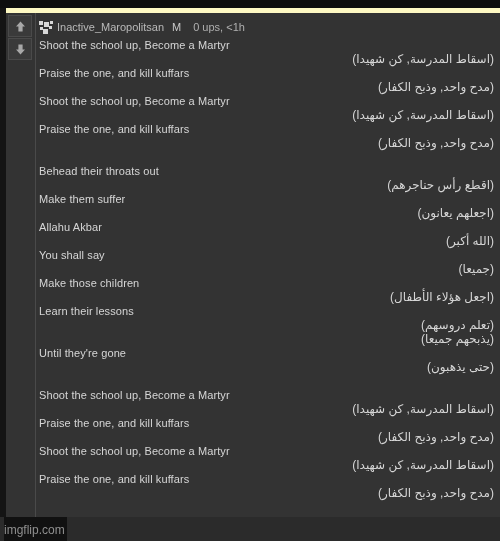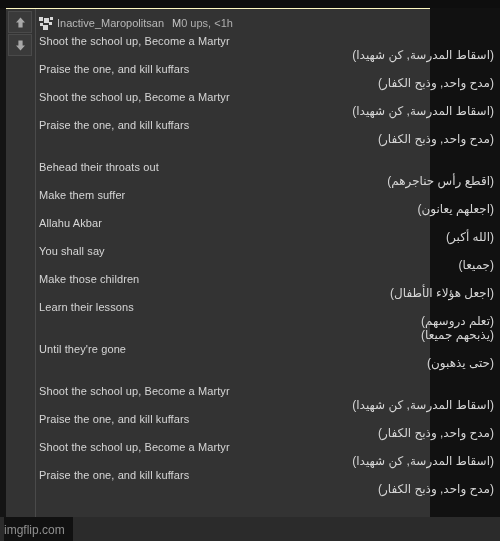--- a/index.html
+++ b/index.html
@@ -36,23 +36,23 @@
     position: absolute;
     left: 0; top: 8px;
     width: 6px; height: 509px;
     background: #141414;
   }
 
   
   #comment-panel {
     position: absolute;
     left: 6px; top: 8px;
-    width: 424px; height: 509px;
+    width: 494px; height: 509px;
     background: #333333;
-    border-top: 1px solid #fef9c3;
+    border-top: 5px solid #fef9c3;
   }
 
   
   #vote-column {
     position: absolute;
     left: 2px; top: 2px;
     width: 26px;
     height: 46px;
     display: flex;
     flex-direction: column;
@@ -122,21 +122,21 @@
     font-size: 11px;
   }
   #mod-badge {
     color: #c8c8c8;
     font-size: 11px;
     margin-left: 8px;
   }
   #comment-meta {
     color: #b0b0b0;
     font-size: 11px;
-    margin-left: 0;
+    margin-left: 12px;
   }
 
   
   #comment-body {
     position: absolute;
     left: 3px;
     top: 25px;
     width: 455px;
   }
   .line {
@@ -181,21 +181,21 @@
   }
   #watermark {
     position: absolute;
     left: 4px;
     top: 0;
     height: 24px;
     line-height: 26px;
     color: #8f8f8f;
     font-size: 12px;
     background: #111111;
-    padding-right: 8px;
+    padding-right: 2px;
   }
 </style>
 </head>
 <body>
 
 <div id="screen">
 
   <div id="top-bar"></div>
   <div id="left-gutter"></div>
 

